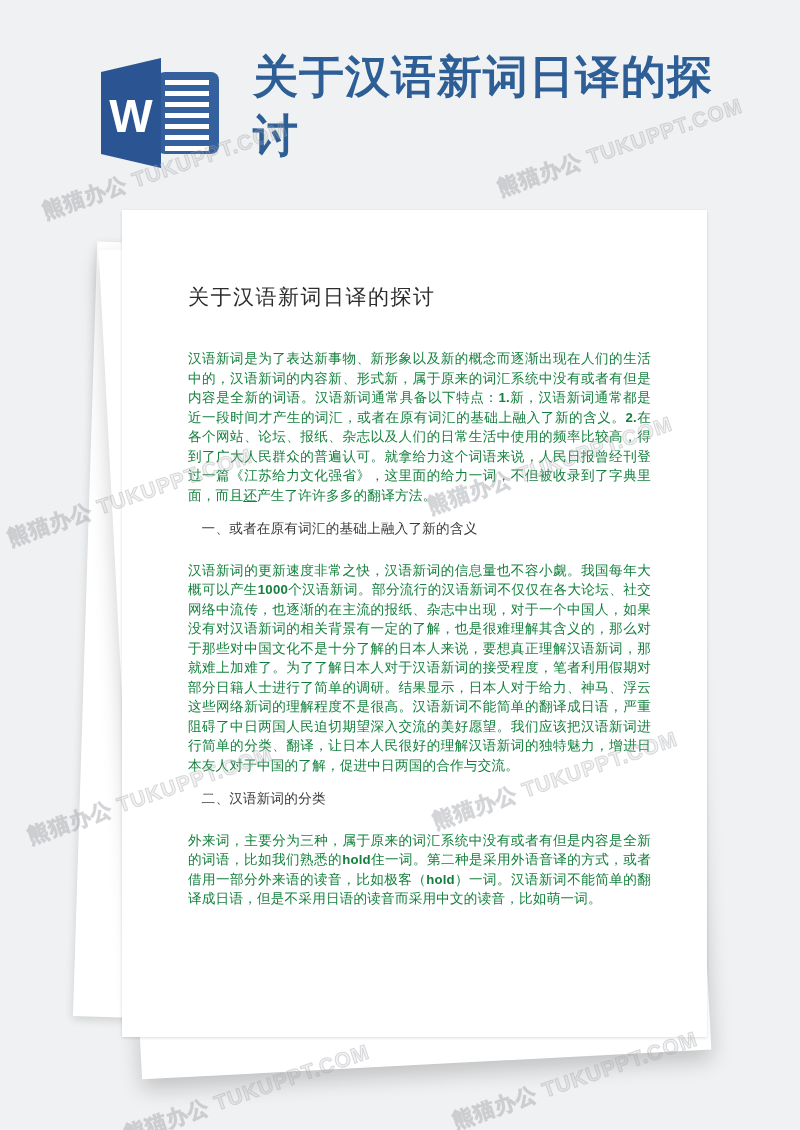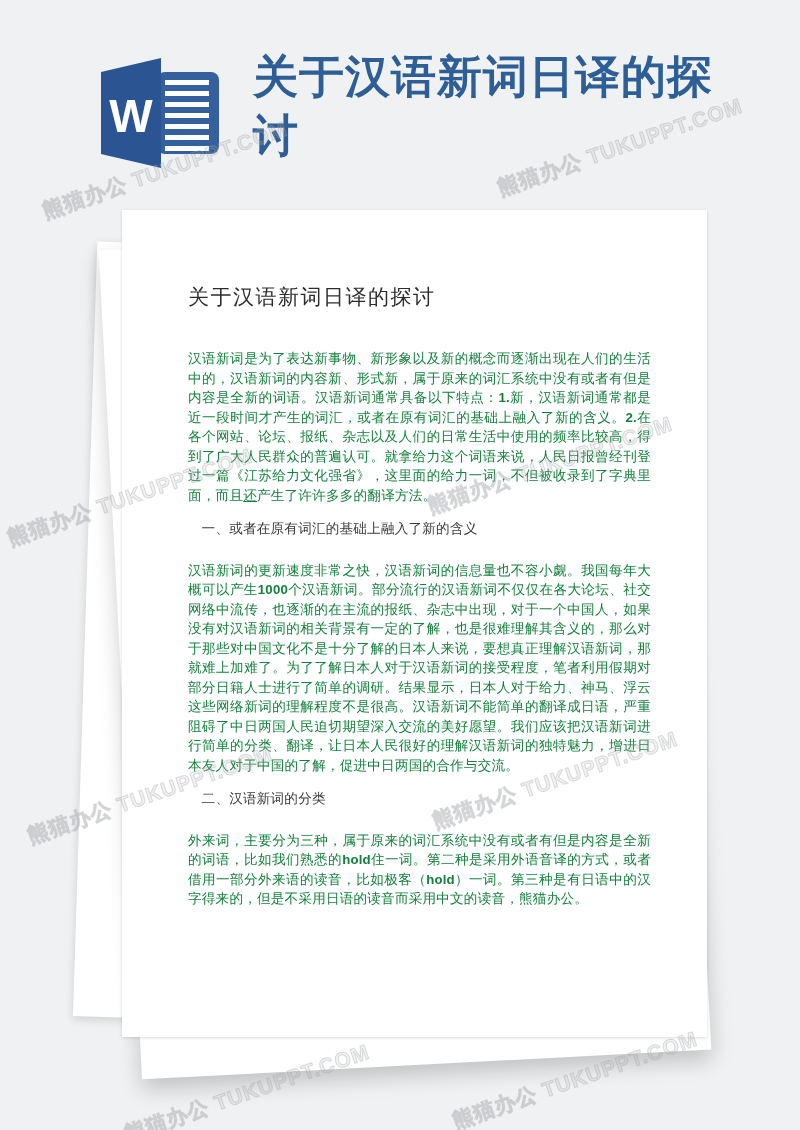--- a/index.html
+++ b/index.html
@@ -70,21 +70,21 @@
     <p><span>汉语新词是为了表达新事物、新形象以及新的概念而逐渐出现在人们的生活中的，汉语新词的内容新、形式新，属于原来的词汇系统中没有或者有但是内容是全新的词语。汉语新词通常具备以下特点：</span><span class="b">1.</span><span>新，汉语新词通常都是近一段时间才产生的词汇，或者在原有词汇的基础上融入了新的含义。</span><span class="b">2.</span><span>在各个网站、论坛、报纸、杂志以及人们的日常生活中使用的频率比较高，得到了广大人民群众的普遍认可。就拿给力这个词语来说，人民日报曾经刊登过一篇《江苏给力文化强省》，这里面的给力一词，不但被收录到了字典里面，而且</span><span class="u">还</span><span>产生了许许多多的翻译方法。</span></p>
 
     <p class="hd">一、或者在原有词汇的基础上融入了新的含义</p>
 
     <p><span>汉语新词的更新速度非常之快，汉语新词的信息量也不容小觑。我国每年大概可以产生</span><span class="b">1000</span><span>个汉语新词。部分流行的汉语新词不仅仅在各大论坛、社交网络中流传，也逐渐的在主流的报纸、杂志中出现，对于一个中国人，如果没有对汉语新词的相关背景有一定的了解，也是很难理解其含义的，那么对于那些对中国文化不是十分了解的日本人来说，要想真正理解汉语新词，那就难上加难了。为了了解日本人对于汉语新词的接受程度，笔者利用假期对部分日籍人士进行了简单的调研。结果显示，日本人对于给力、神马、浮云这些网络新词的理解程度不是很高。汉语新词不能简单的翻译成日语，严重阻碍了中日两国人民迫切期望深入交流的美好愿望。我们应该把汉语新词进行简单的分类、翻译，让日本人民很好的理解汉语新词的独特魅力，增进日本友人对于中国的了解，促进中日两国的合作与交流。</span></p>
 
     <p class="hd">二、汉语新词的分类</p>
 
 
 
-    <p><span>外来词，主要分为三种，属于原来的词汇系统中没有或者有但是内容是全新的词语，比如我们熟悉的</span><span class="b">hold</span><span>住一词。第二种是采用外语音译的方式，或者借用一部分外来语的读音，比如极客（</span><span class="b">hold</span><span>）一词。第三种是有日语中的汉字得来的，但是不采用日语的读音而采用中文的读音，熊猫办公。</span></p>
+    <p><span>外来词，主要分为三种，属于原来的词汇系统中没有或者有但是内容是全新的词语，比如我们熟悉的</span><span class="b">hold</span><span>住一词。第二种是采用外语音译的方式，或者借用一部分外来语的读音，比如极客（</span><span class="b">hold</span><span>）一词。汉语新词不能简单的翻译成日语，但是不采用日语的读音而采用中文的读音，比如萌一词。</span></p>
   </article>
 
   <div class="wm-layer">
       <span class="wm" style="left: 165px; top: 170px;">熊猫办公 TUKUPPT.COM</span>
       <span class="wm" style="left: 620px; top: 147px;">熊猫办公 TUKUPPT.COM</span>
       <span class="wm" style="left: 130px; top: 497px;">熊猫办公 TUKUPPT.COM</span>
       <span class="wm" style="left: 550px; top: 465px;">熊猫办公 TUKUPPT.COM</span>
       <span class="wm" style="left: 150px; top: 795px;">熊猫办公 TUKUPPT.COM</span>
       <span class="wm" style="left: 555px; top: 780px;">熊猫办公 TUKUPPT.COM</span>
       <span class="wm" style="left: 247px; top: 1093px;">熊猫办公 TUKUPPT.COM</span>

